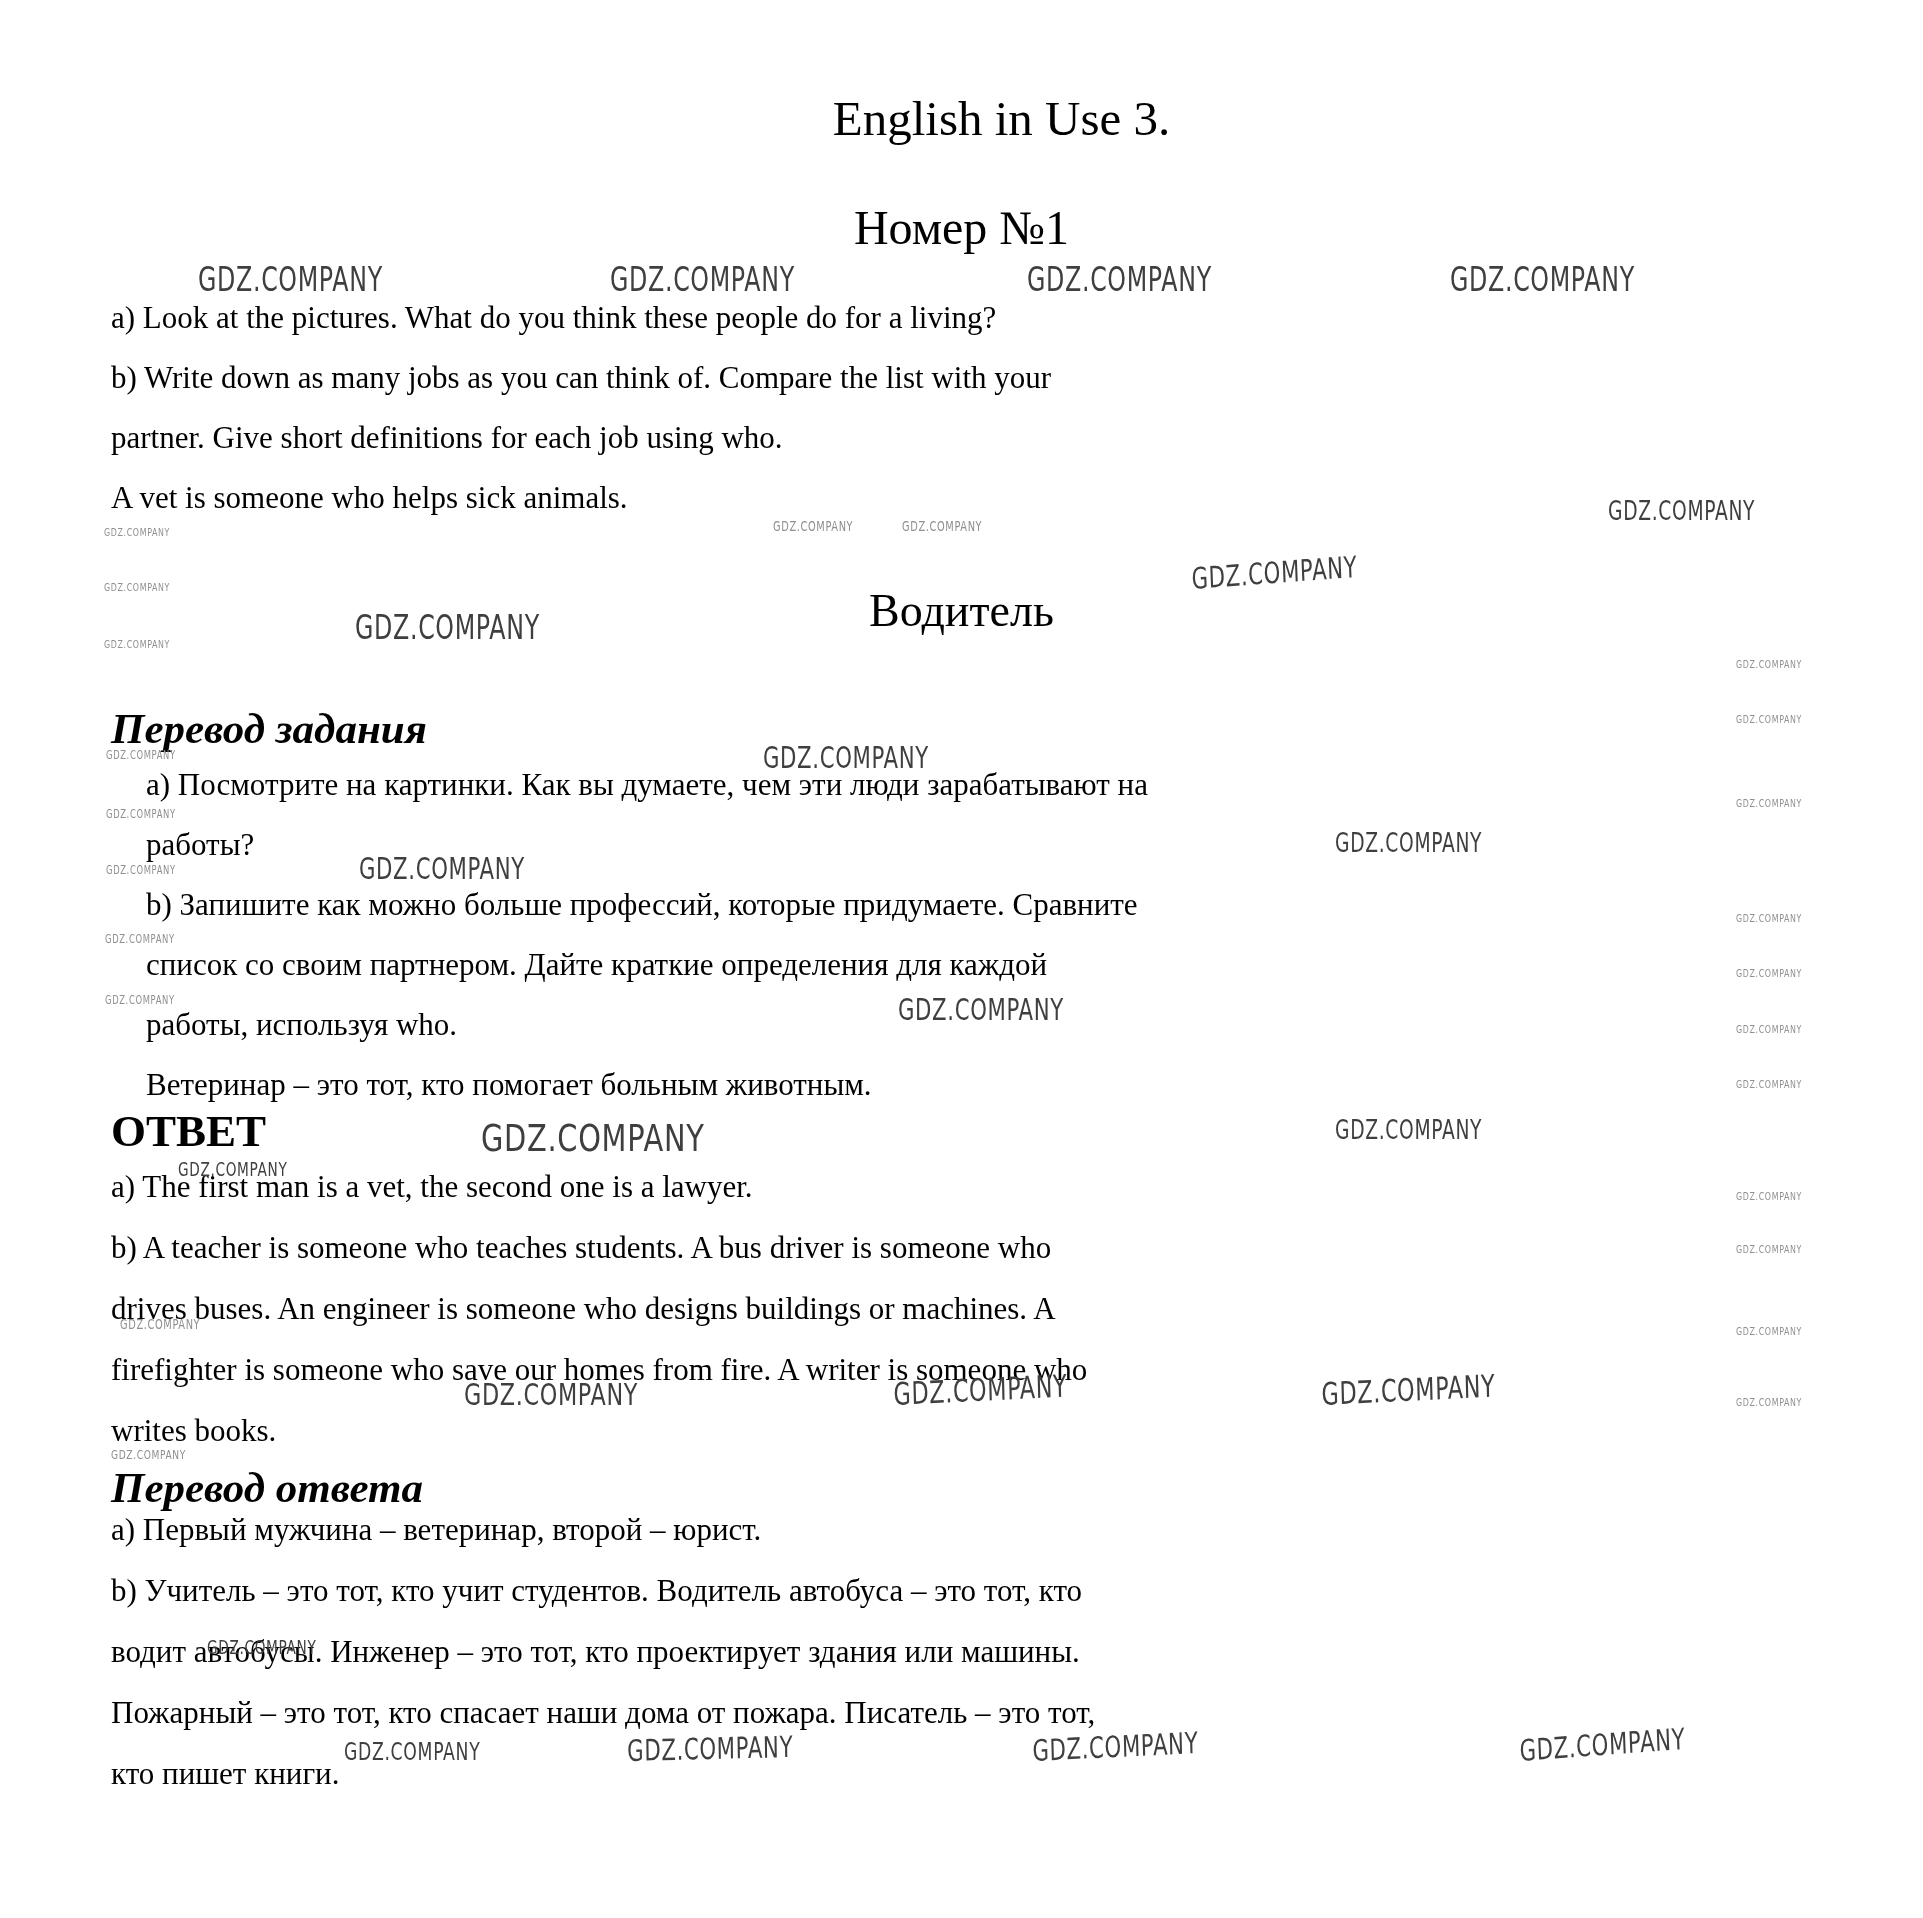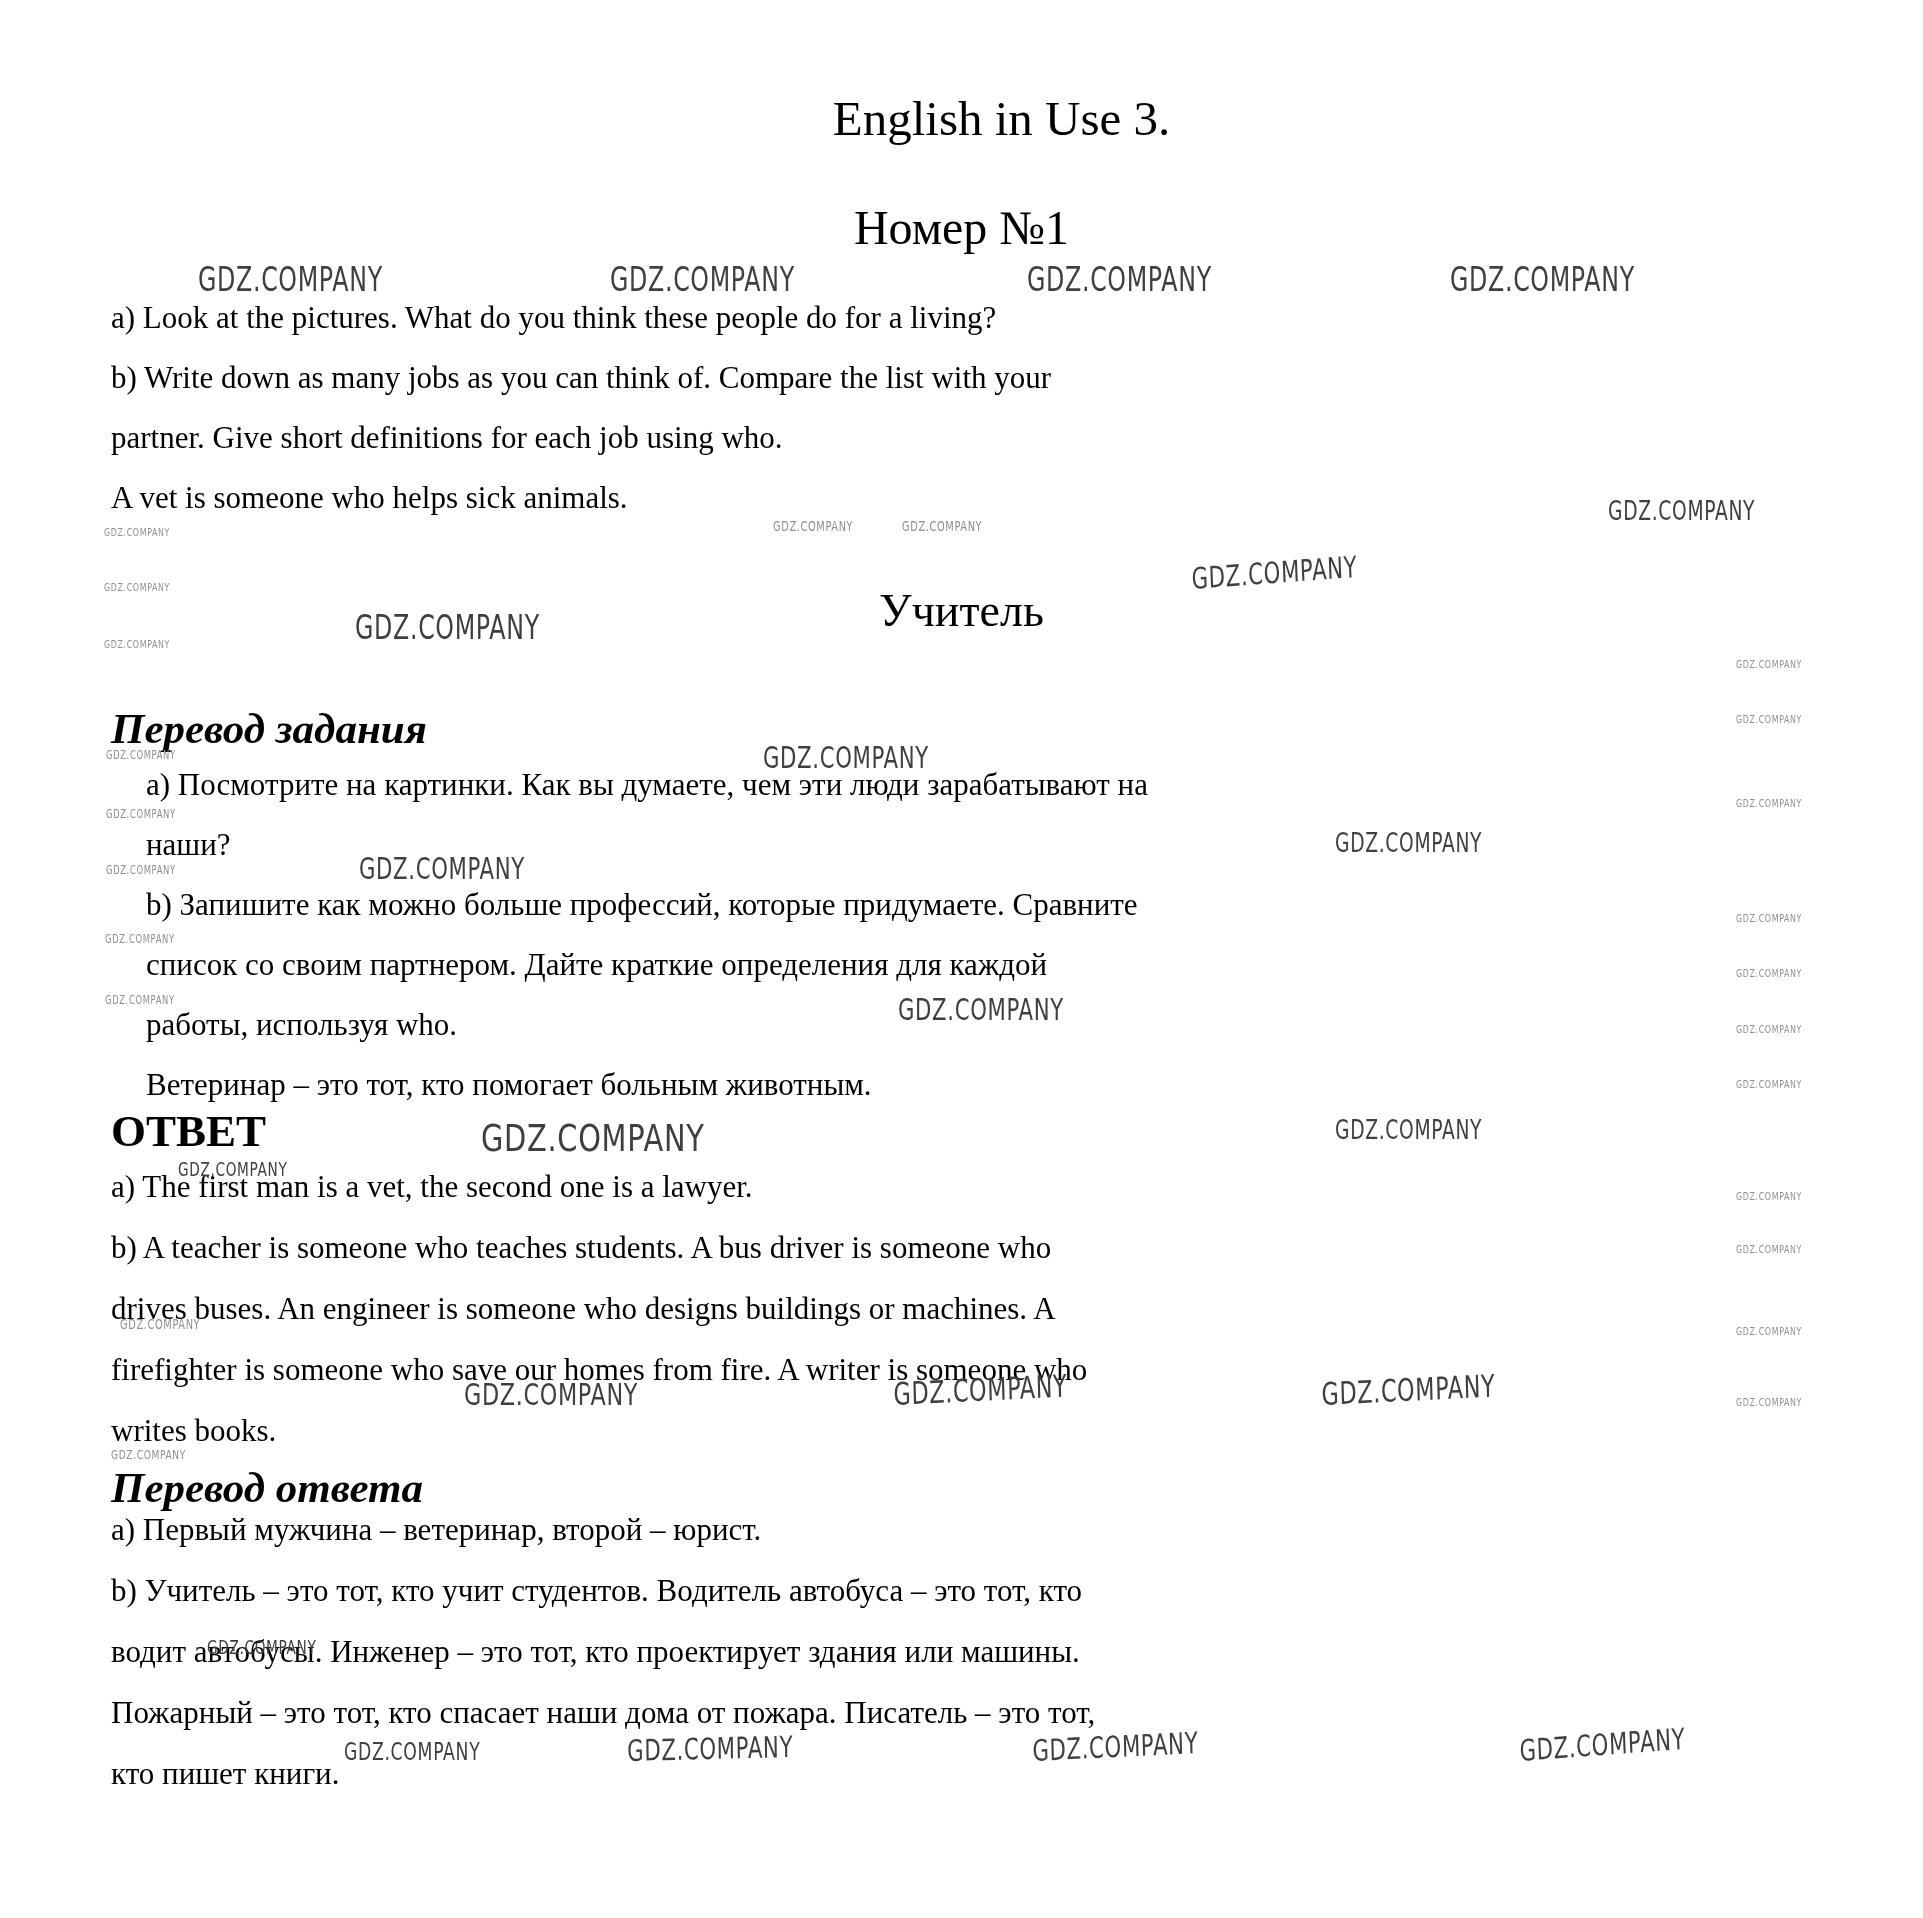--- a/index.html
+++ b/index.html
@@ -53,27 +53,27 @@
 
   <h2 class="center-head number">Номер №1</h2>
 
   <div class="block task-en">
       <div class="tline">a) Look at the pictures. What do you think these people do for a living?</div>
       <div class="tline">b) Write down as many jobs as you can think of. Compare the list with your</div>
       <div class="tline">partner. Give short definitions for each job using who.</div>
       <div class="tline">A vet is someone who helps sick animals.</div>
     </div>
 
-  <h2 class="center-head solution">Учитель</h2>
+  <h2 class="center-head solution">Водитель</h2>
 
   <h3 class="subhead bi h-tr-task">Перевод задания</h3>
 
   <div class="block task-ru">
       <div class="tline">a) Посмотрите на картинки. Как вы думаете, чем эти люди зарабатывают на</div>
-      <div class="tline">наши?</div>
+      <div class="tline">работы?</div>
       <div class="tline">b) Запишите как можно больше профессий, которые придумаете. Сравните</div>
       <div class="tline">список со своим партнером. Дайте краткие определения для каждой</div>
       <div class="tline">работы, используя who.</div>
       <div class="tline">Ветеринар – это тот, кто помогает больным животным.</div>
     </div>
 
   <h3 class="subhead b h-answer">ОТВЕТ</h3>
 
   <div class="block answer-en">
       <div class="tline">a) The first man is a vet, the second one is a lawyer.</div>

